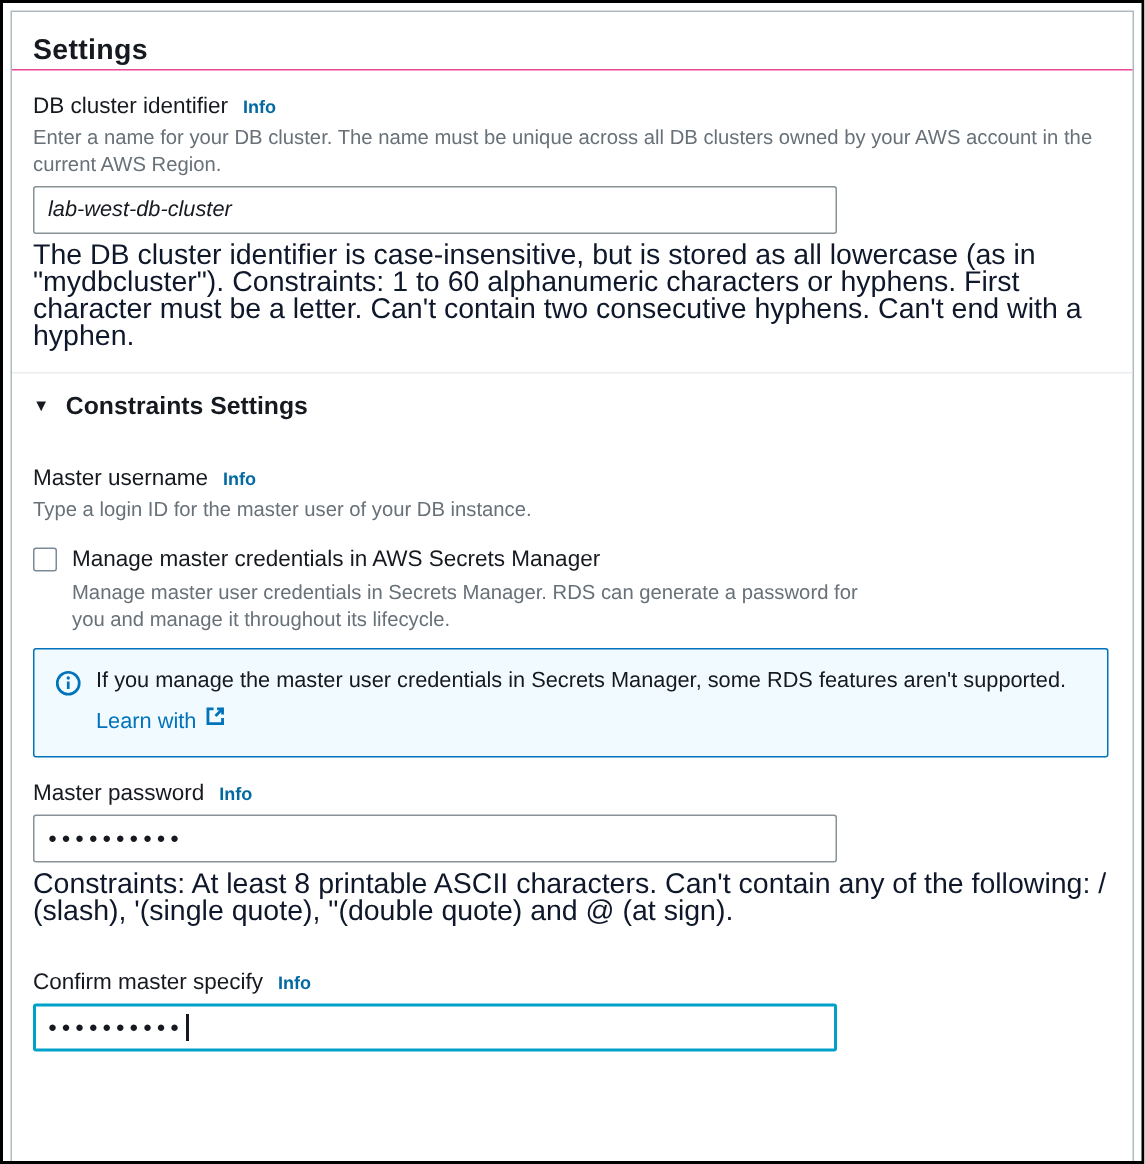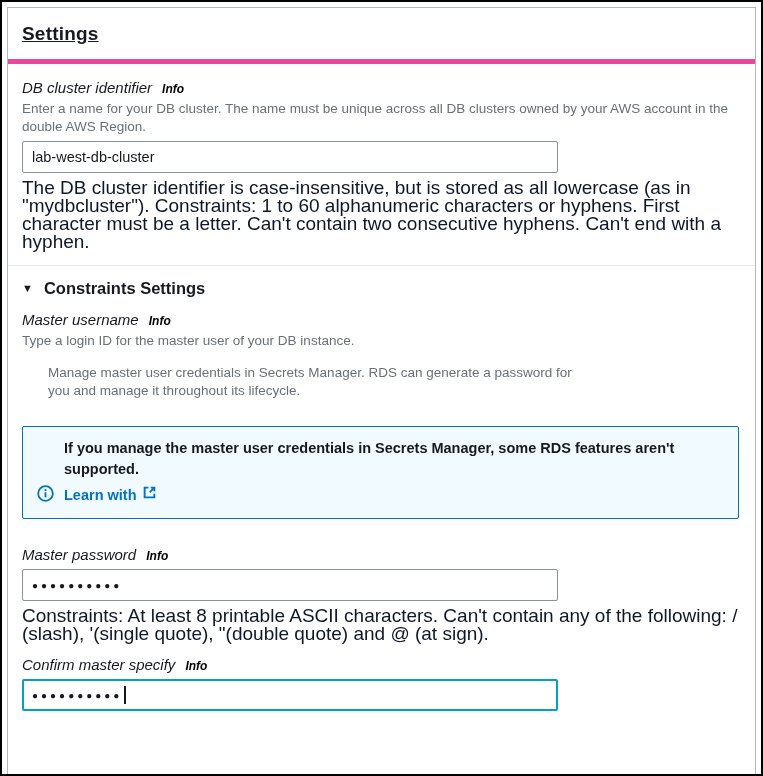--- a/index.html
+++ b/index.html
@@ -16,52 +16,51 @@
     background: #fff;
     overflow: hidden;
   }
   .card {
     position: absolute;
     left: 5px; top: 5px; right: 5px; bottom: -12px;
     border: 1px solid #b0babe;
     background: #fff;
   }
   .card-header {
-    padding: 15px 16px 14px 14px;
-    border-bottom: 5px solid #ec4899;
-    text-decoration: underline;
+    padding: 15px 16px 1px 14px;
+    border-bottom: 1px solid #ec4899;
   }
   .card-title {
     font-size: 19px;
     font-weight: 700;
     color: #16191f;
     letter-spacing: 0.2px;
   }
   .content { padding: 12px 16px 0 14px; }
 
-  .field { margin-top: 12px; }
+  .field { margin-top: 28px; }
   .field:first-child { margin-top: 2px; }
-  .field-label-row { display: flex; align-items: baseline; font-style: italic; }
+  .field-label-row { display: flex; align-items: baseline; }
   .field-label { font-size: 15px; color: #16191f; line-height: 19px; }
   .info-link {
-    font-size: 12px; font-weight: 700; color: #000000;
+    font-size: 12px; font-weight: 700; color: #0369a1;
     margin-left: 10px; text-decoration: none; cursor: pointer;
   }
   .field-desc {
     font-size: 13.5px; color: #687078; line-height: 18px; margin-top: 3px;
   }
   .text-input {
     display: block;
     width: 536px; height: 32px;
     margin-top: 5px;
     border: 1px solid #879196; border-radius: 2px;
     background: #fff;
     padding: 4px 9px;
     font-family: "Liberation Sans", "DejaVu Sans", sans-serif;
-    font-size: 14.5px; color: #16191f;
+    font-size: 14.5px; color: #16191f; font-style: italic;
   }
   .password { font-size: 10px; letter-spacing: 3px; font-weight: 700; }
   .fake-input { display: flex; align-items: center; }
   .fake-input.focused { border: 2px solid #00a1c9; padding: 3px 8px; }
   .caret { display: inline-block; width: 1.5px; height: 18px; background: #16191f; margin-left: 2px; }
   .constraint {
     font-size: 19px; color: #0f172a; line-height: 18px; margin-top: 6px;
     max-width: 725px;
   }
 
@@ -83,25 +82,25 @@
     margin-top: 2px; cursor: pointer;
   }
   .checkbox-label { margin-left: 10px; font-size: 15px; color: #16191f; line-height: 20px; cursor: pointer; }
   .checkbox-desc {
     margin-left: 26px; margin-top: 3px;
     font-size: 13.5px; color: #687078; line-height: 18px;
     max-width: 548px;
   }
 
   .alert {
-    margin-top: 26px;
+    margin-top: 10px;
     border: 1px solid #0073bb; border-radius: 2px;
     background: #f1faff;
     padding: 11px 16px 12px 14px;
-    display: flex; align-items: flex-end; gap: 10px; font-weight: bold;
+    display: flex; align-items: flex-start; gap: 10px;
   }
   .alert-icon { flex: 0 0 16px; margin-top: 3px; }
   .alert-body { font-size: 14.5px; color: #16191f; line-height: 21px; }
   .alert-link {
     display: inline-flex; align-items: center; gap: 5px;
     margin-top: 5px;
     color: #0073bb; font-size: 14.5px; text-decoration: none; cursor: pointer;
   }
   .gap-lg { height: 6px; }
 </style>
@@ -115,41 +114,45 @@
       <div class="card-title">Settings</div>
     </div>
 
     <div class="content">
 
       <div class="field">
         <div class="field-label-row">
           <span class="field-label">DB cluster identifier</span>
           <a class="info-link">Info</a>
         </div>
-        <div class="field-desc">Enter a name for your DB cluster. The name must be unique across all DB clusters owned by your AWS account in the double AWS Region.</div>
+        <div class="field-desc">Enter a name for your DB cluster. The name must be unique across all DB clusters owned by your AWS account in the current AWS Region.</div>
         <input type="text" class="text-input" value="lab-west-db-cluster" style="">
         <div class="constraint">The DB cluster identifier is case-insensitive, but is stored as all lowercase (as in "mydbcluster"). Constraints: 1 to 60 alphanumeric characters or hyphens. First character must be a letter. Can't contain two consecutive hyphens. Can't end with a hyphen.</div>
       </div>
 
       <hr class="divider">
 
       <div class="section-header">
         <span class="section-caret">▼</span>
         <span class="section-title">Constraints Settings</span>
       </div>
 
       <div class="field">
         <div class="field-label-row">
           <span class="field-label">Master username</span>
           <a class="info-link">Info</a>
         </div>
         <div class="field-desc">Type a login ID for the master user of your DB instance.</div>
       </div>
 
       <div class="checkbox-row">
+        <div class="checkbox-line">
+          <span class="checkbox"></span>
+          <span class="checkbox-label">Manage master credentials in AWS Secrets Manager</span>
+        </div>
         <div class="checkbox-desc">Manage master user credentials in Secrets Manager. RDS can generate a password for you and manage it throughout its lifecycle.</div>
       </div>
 
       <div class="alert">
         <span class="alert-icon">
           <svg width="17" height="17" viewBox="0 0 16 16">
             <circle cx="8" cy="8" r="6.9" fill="none" stroke="#0073bb" stroke-width="1.7"></circle>
             <rect x="7.15" y="6.9" width="1.7" height="4.7" fill="#0073bb"></rect>
             <circle cx="8" cy="4.7" r="1.05" fill="#0073bb"></circle>
           </svg>
@@ -165,21 +168,21 @@
                 <path d="M12.9 3.1 L8.2 7.8" fill="none" stroke="#0073bb" stroke-width="2"></path>
               </svg>
             </span>
           </a>
         </div>
       </div>
 
       <div class="gap-lg"></div>
 
 
-      <div class="field" style="margin-top:20px;">
+      <div class="field" style="margin-top:8px;">
         <div class="field-label-row">
           <span class="field-label">Master password</span>
           <a class="info-link">Info</a>
         </div>
         <input type="text" class="text-input password" value="●●●●●●●●●●" style="">
         <div class="constraint">Constraints: At least 8 printable ASCII characters. Can't contain any of the following: / (slash), '(single quote), "(double quote) and @ (at sign).</div>
       </div>
 
       <div class="field">
         <div class="field-label-row">

